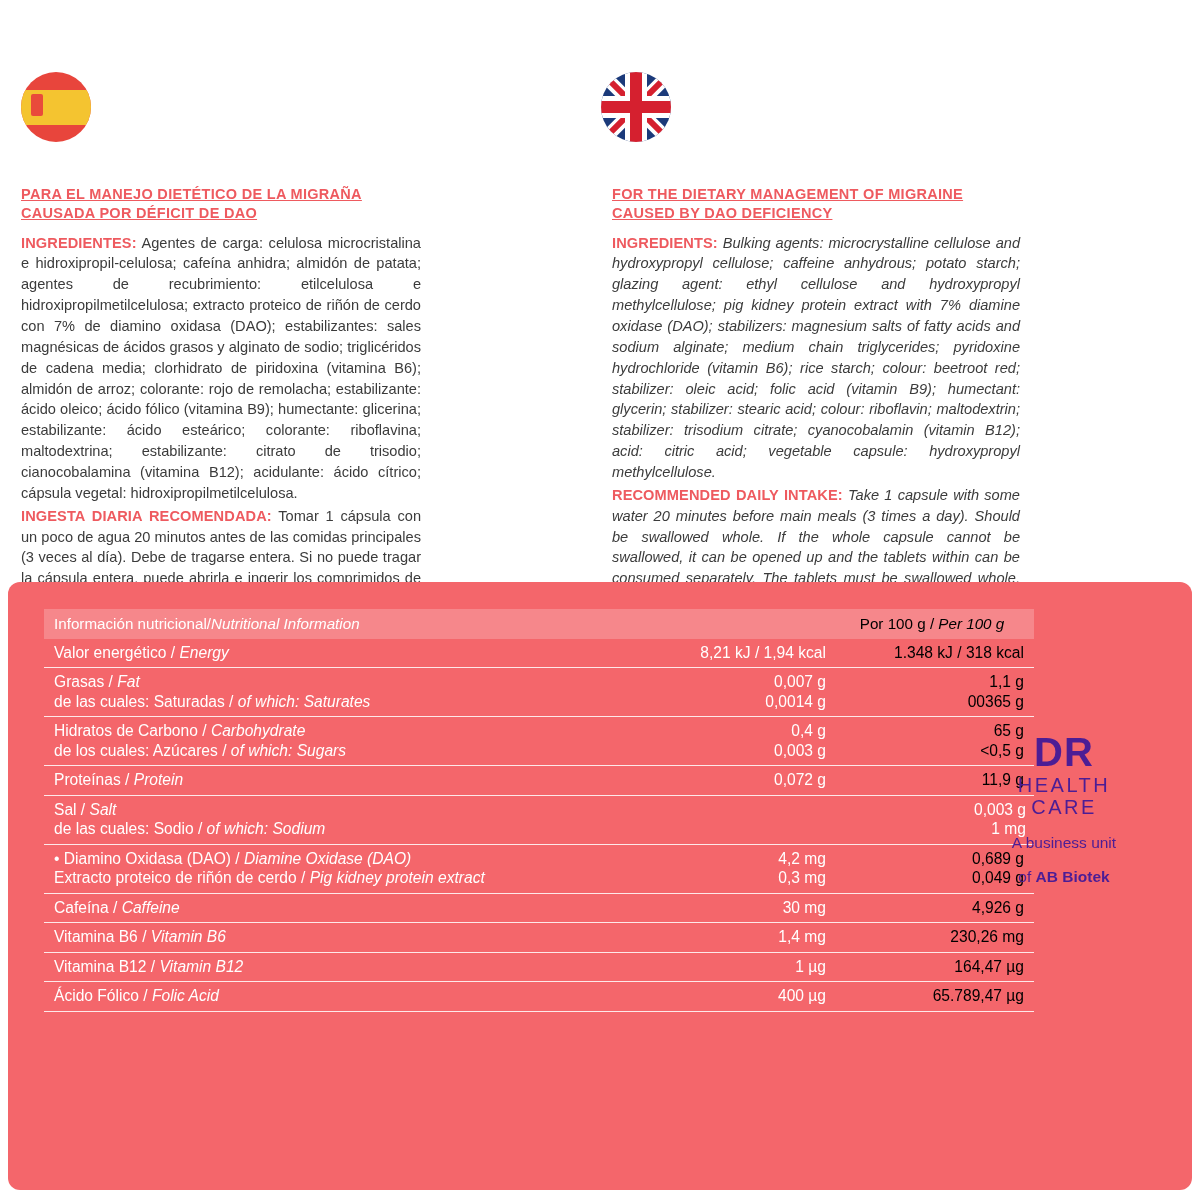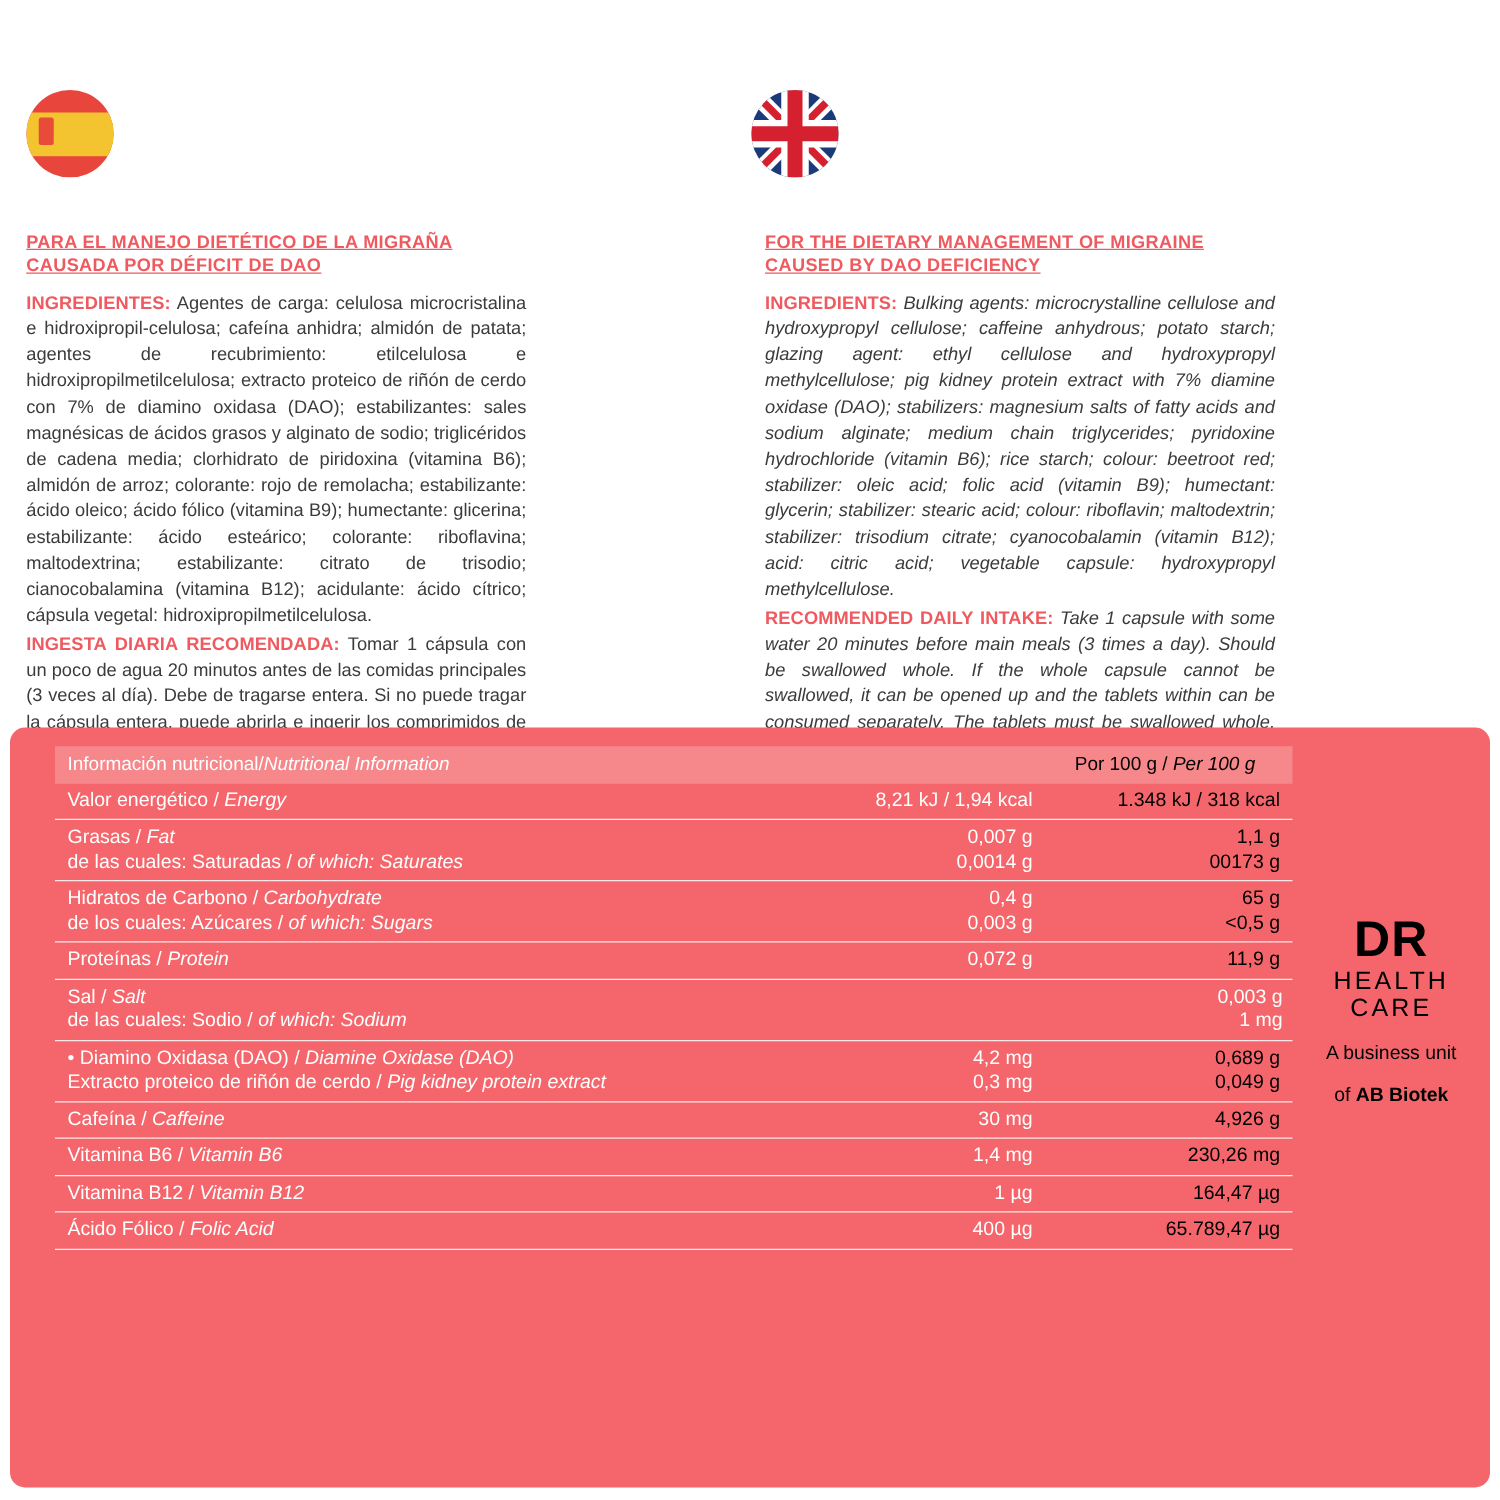--- a/index.html
+++ b/index.html
@@ -108,21 +108,21 @@
   
   .panel {
     position: absolute;
     left: 8px; top: 582px;
     width: 1184px; height: 608px;
     background: #F4666B;
     border-radius: 12px;
   }
   .table {
     position: absolute;
-    left: 36px; top: 15px;
+    left: 36px; top: 27px;
     width: 990px;
   }
   .trow {
     display: flex;
     align-items: stretch;
     border-bottom: 1.5px solid rgba(255,255,255,.85);
   }
   .trow.head {
     background: rgba(255,255,255,.22);
     border-bottom: none;
@@ -157,24 +157,24 @@
     padding-top: 5px; padding-bottom: 6px;
   }
   .trow.head .c-val { text-align: center; }
   .trow.head .c-val2 { text-align: center; }
   .sub { display: block; }
   .en { font-style: italic; }
 
   
   .logo {
     position: absolute;
-    left: 1035px; top: 150px;
+    left: 986px; top: 150px;
     width: 140px;
     text-align: center;
-    color: #000000;
+    color: #4c1d95;
   }
   .logo .dr {
     font-size: 40px;
     font-weight: bold;
     letter-spacing: 1px;
     line-height: 1;
     margin-bottom: 2px;
   }
   .logo .hc {
     font-size: 20px;
@@ -247,21 +247,21 @@
             <div class="c-name">
               <span class="sub">Grasas / <span class="en">Fat</span></span>
               <span class="sub">de las cuales: Saturadas / <span class="en">of which: Saturates</span></span>
             </div>
             <div class="c-val">
               <span class="sub">0,007 g</span>
               <span class="sub">0,0014 g</span>
             </div>
             <div class="c-val2">
               <span class="sub">1,1 g</span>
-              <span class="sub">00173 g</span>
+              <span class="sub">00365 g</span>
             </div>
           </div>
           <div class="trow">
             <div class="c-name">
               <span class="sub">Hidratos de Carbono / <span class="en">Carbohydrate</span></span>
               <span class="sub">de los cuales: Azúcares / <span class="en">of which: Sugars</span></span>
             </div>
             <div class="c-val">
               <span class="sub">0,4 g</span>
               <span class="sub">0,003 g</span>

